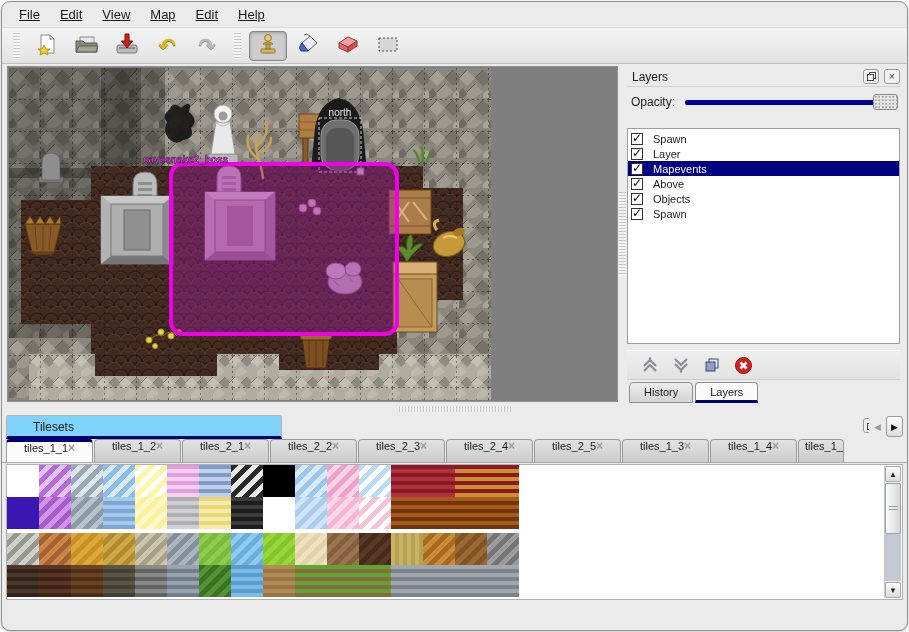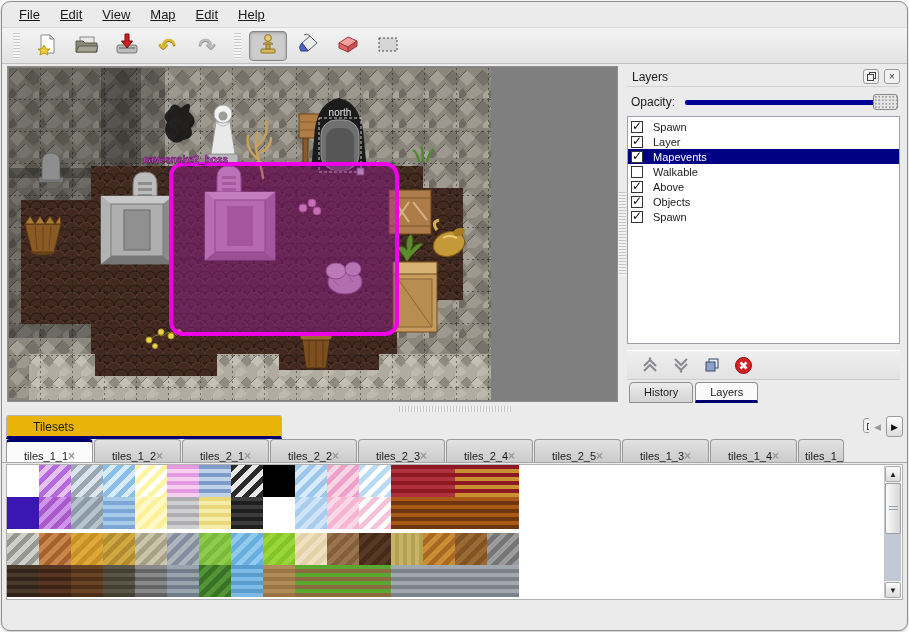--- a/index.html
+++ b/index.html
@@ -31,21 +31,21 @@
   .vsplit{flex:0 0 9px;display:flex;align-items:center;justify-content:center;}
   .vsplit .grip{width:7px;height:84px;
     background:repeating-linear-gradient(180deg,#c4c4c4 0 1px,#f2f2f2 1px 3px);}
   
   .layers-panel{flex:1;display:flex;flex-direction:column;padding:3px 7px 0 0;}
   .phead{height:20px;display:flex;align-items:center;border-bottom:1px solid #d2d2d2;margin-bottom:4px;}
   .phead .ttl{font-size:12px;flex:1;padding-left:5px;}
   .hbtn{width:16px;height:15px;border:1px solid #9a9a9a;border-radius:3px;background:#f2f2f2;
     display:flex;align-items:center;justify-content:center;font-size:10px;line-height:1;
     margin-left:5px;color:#333;}
-  .oprow{display:flex;align-items:center;height:22px;margin-bottom:3px;}
+  .oprow{display:flex;align-items:center;height:22px;margin-bottom:15px;}
   .oprow .lab{font-size:12px;margin:0 10px 0 4px;}
   .slider{flex:1;position:relative;height:16px;margin-right:2px;}
   .slider .track{position:absolute;left:0;right:2px;top:6px;height:5px;background:#000096;border-radius:2px;}
   .slider .handle{position:absolute;right:0;top:0;width:25px;height:16px;border:1px solid #888;
     border-radius:3px;background-color:#e6e6e6;
     background-image:radial-gradient(#9f9f9f 0.8px,transparent 1px);background-size:3.5px 3.5px;}
   .layer-list{border:1px solid #9aa0a6;background:#fff;flex:1;overflow:hidden;padding-top:2px;}
   .layer-row{display:flex;align-items:center;height:15px;padding-left:3px;font-size:11px;}
   .layer-row.sel{background:#000082;color:#fff;}
   .cb{width:12px;height:12px;border:1px solid #333;background:#fff;color:#000;font-size:12px;
@@ -59,25 +59,25 @@
     border:1px solid #8f8f8f;border-radius:4px 4px 0 0;margin-right:2px;}
   .ltab.act{background:#fafafa;border-bottom:3px solid #000070;padding-bottom:2px;}
   
   .hsplit{height:10px;display:flex;align-items:center;justify-content:center;}
   .hsplit .grip{height:6px;width:112px;
     background:repeating-linear-gradient(90deg,#c4c4c4 0 1px,#f2f2f2 1px 3px);}
   
   .tilesets{height:188px;position:relative;}
   .tshead{height:25px;position:relative;}
   .ts-tab{position:absolute;left:4px;top:1px;width:276px;height:24px;font-size:12px;
-    padding:4px 0 0 26px;background:#eab308;border:1px solid #b4b4b4;
+    padding:4px 0 0 26px;background:#7dd3fc;border:1px solid #b4b4b4;
     border-bottom:3px solid #000070;border-radius:3px 3px 0 0;}
   .ts-btns{position:absolute;right:7px;top:4px;display:flex;}
   .ttabs{height:24px;display:flex;padding-left:4px;border-bottom:1px solid #a8a8a8;position:relative;}
-  .ttab{width:87px;flex:none;font-size:11px;display:flex;align-items:flex-end;justify-content:center;
+  .ttab{width:87px;flex:none;font-size:11px;display:flex;align-items:flex-start;justify-content:center;
     gap:0;background:linear-gradient(#e2e2e2,#cbcbcb);border:1px solid #9a9a9a;border-bottom:none;
     border-radius:4px 4px 0 0;margin-right:1px;overflow:hidden;white-space:nowrap;}
   .ttab.act{background:#fbfbfb;border-top:3px solid #000070;}
   .ttab.trunc{width:46px;justify-content:flex-start;padding-left:6px;}
   .ttab .tx{color:#9a9a9a;font-weight:bold;font-size:12px;line-height:1;}
   .tscroll{position:absolute;right:4px;top:2px;height:21px;display:flex;align-items:center;background:#ebebeb;}
   .tarrow{font-size:9px;width:17px;height:21px;display:flex;align-items:center;justify-content:center;}
   .tarrow.dis{color:#9a9a9a;}
   .tarrow.btn{border:1px solid #9a9a9a;border-radius:3px;background:linear-gradient(#fcfcfc,#dcdcdc);color:#111;}
   .palette{position:absolute;left:4px;right:4px;top:50px;bottom:2px;background:#fff;
@@ -403,24 +403,20 @@
           </div>
           <div class="layer-row">
             <span class="cb">✓</span>
             <span>Layer</span>
           </div>
           <div class="layer-row sel">
             <span class="cb">✓</span>
             <span>Mapevents</span>
           </div>
           <div class="layer-row">
-            <span class="cb"></span>
-            <span>Walkable</span>
-          </div>
-          <div class="layer-row">
             <span class="cb">✓</span>
             <span>Above</span>
           </div>
           <div class="layer-row">
             <span class="cb">✓</span>
             <span>Objects</span>
           </div>
           <div class="layer-row">
             <span class="cb">✓</span>
             <span>Spawn</span>

